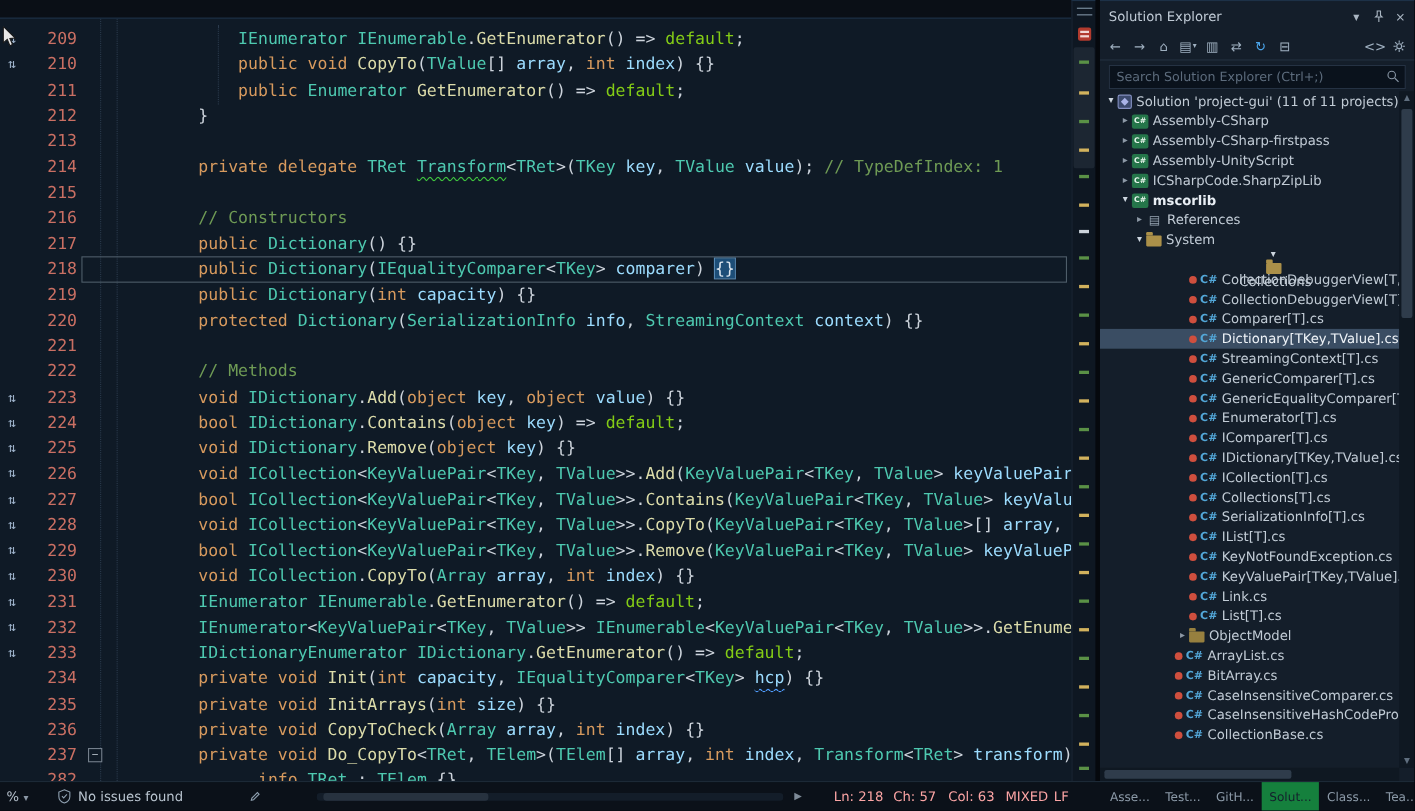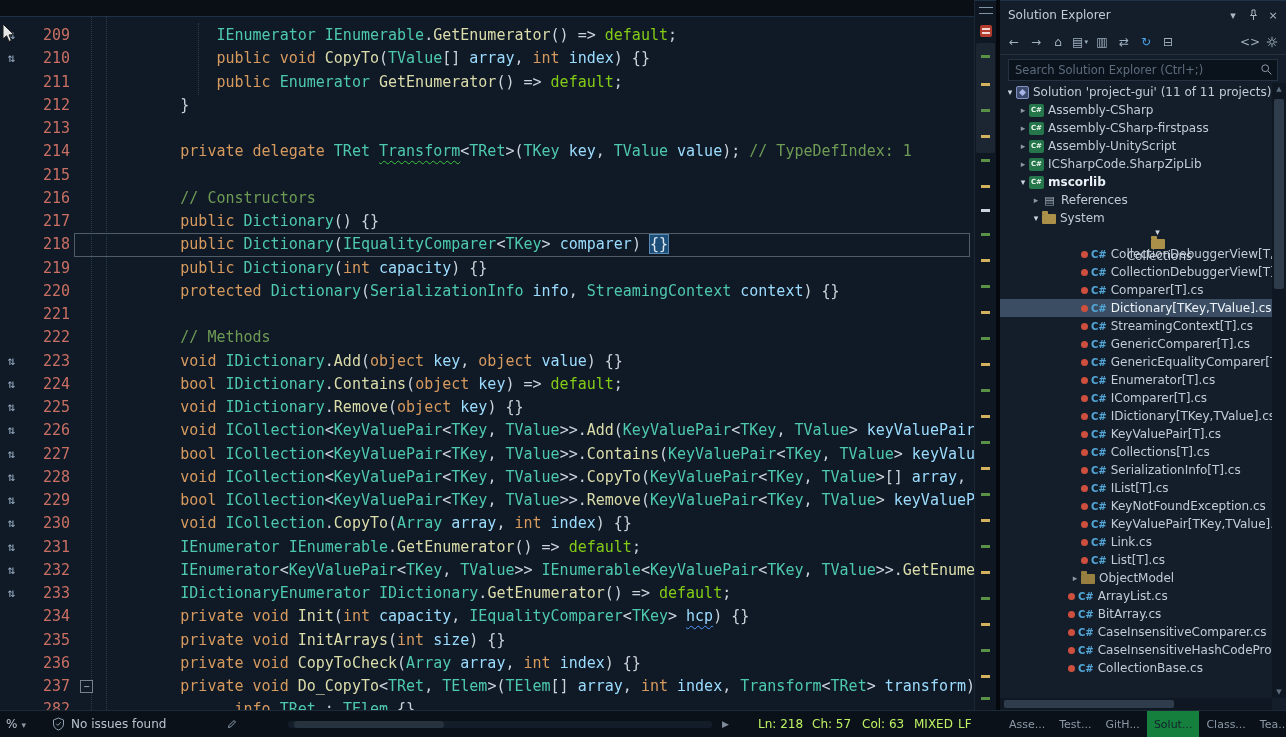--- a/index.html
+++ b/index.html
@@ -84,21 +84,21 @@
   .statusbar{position:absolute;left:0;top:710px;width:1286px;height:27px;background:#0b1119;border-top:1px solid #1c2936;font-size:12px;color:#b9c4cf}
   .statusbar>*{position:absolute;top:0;height:100%;display:flex;align-items:center}
   .sb-zoom{left:6px;gap:4px}
   .sb-caret::after{content:"▾";font-size:9px;color:#8b98a6}
   .sb-health{left:52px;gap:6px}
   .sb-pen{left:226px}
   .sb-hscroll{left:288px;width:424px;height:7px;top:10px;background:#131d29;border-radius:3px}
   .sb-hthumb{position:absolute;left:6px;top:0;height:7px;width:150px;background:#27323f;border-radius:3px}
   .sb-arrow{left:722px}
   .sb-arrow::after{content:"▶";font-size:9px;color:#7e8b98}
-  .sb-item{color:#bef264}
+  .sb-item{color:#fca5a5}
   .tabs{left:1002px;display:flex;align-items:stretch}
   .tab{padding:0 7px;display:flex;align-items:center;color:#8b99a7;font-size:11px}
   .tab.active{background:#15803d;color:#14202c}
 </style>
 </head>
 <body>
 
 <div class="app">
 
   <div class="editor">
@@ -353,21 +353,21 @@
             <span class="i-csx">C#</span>
           </span>
           <span class="tlabel">IDictionary[TKey,TValue].cs</span>
         </div>
         <div class="trow" style="padding-left: 69px;">
           <span class="exp "></span>
           <span class="i-cs">
             <span class="i-dot"></span>
             <span class="i-csx">C#</span>
           </span>
-          <span class="tlabel">KeyValuePair[T].cs</span>
+          <span class="tlabel">ICollection[T].cs</span>
         </div>
         <div class="trow" style="padding-left: 69px;">
           <span class="exp "></span>
           <span class="i-cs">
             <span class="i-dot"></span>
             <span class="i-csx">C#</span>
           </span>
           <span class="tlabel">Collections[T].cs</span>
         </div>
         <div class="trow" style="padding-left: 69px;">

